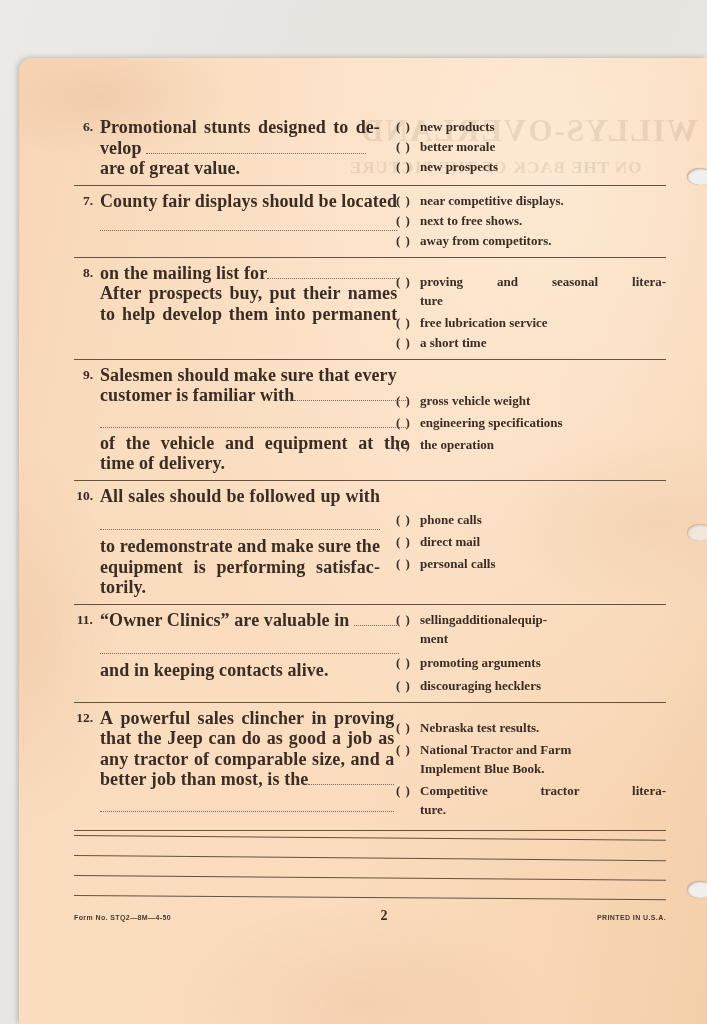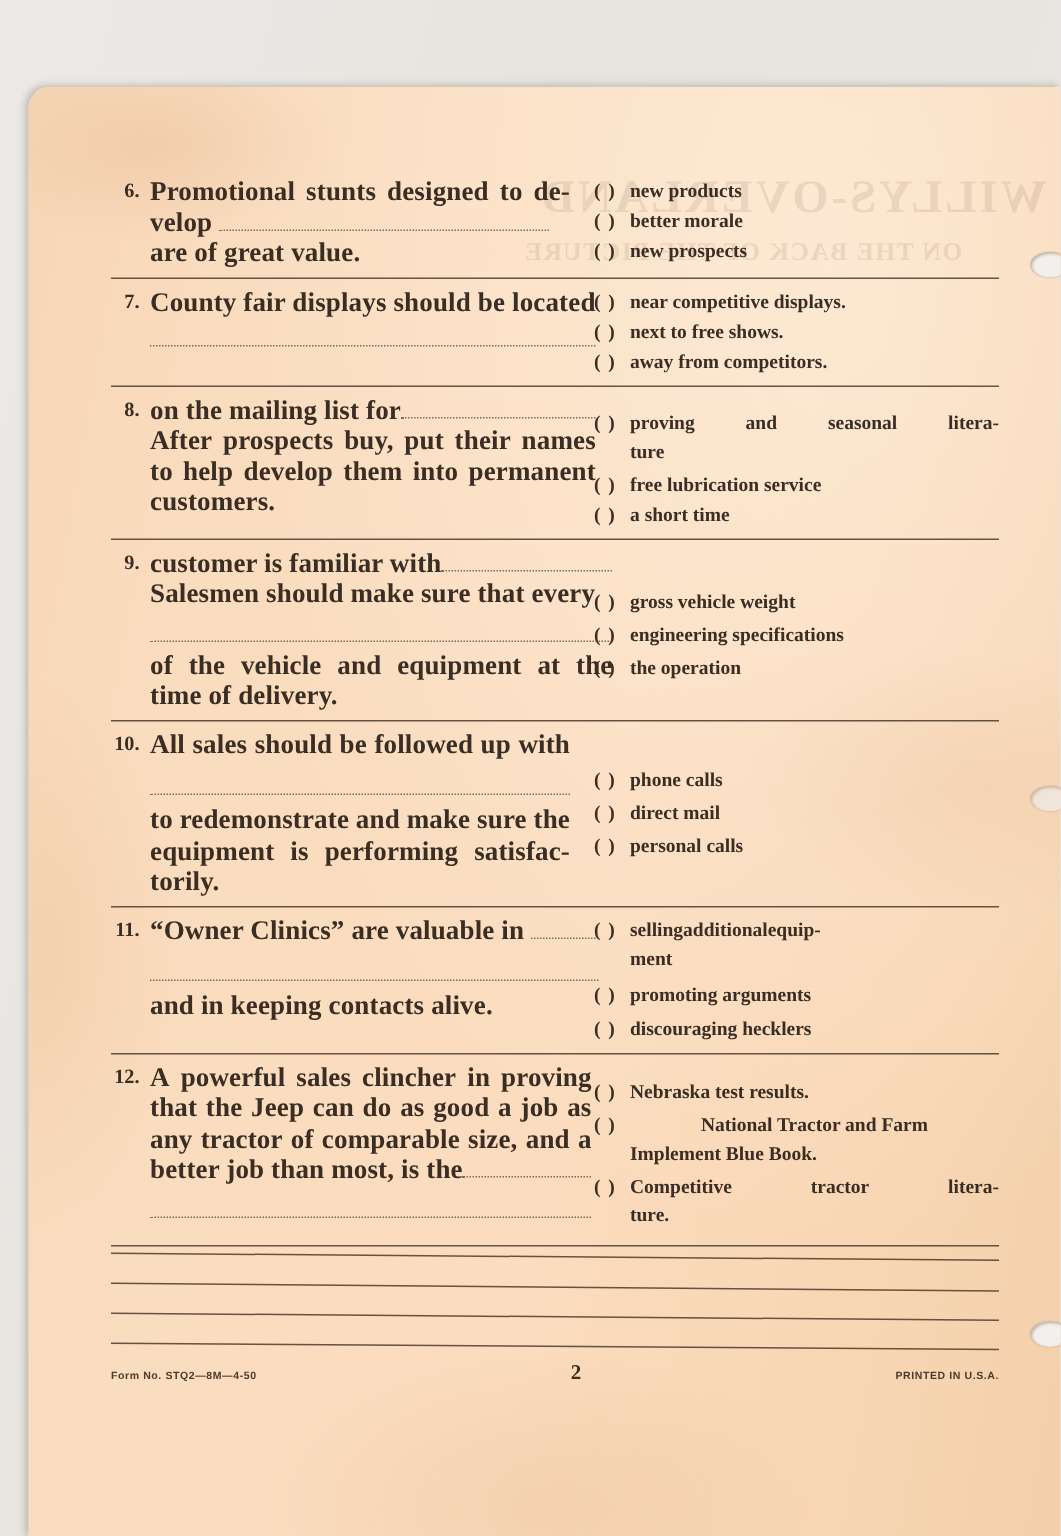--- a/index.html
+++ b/index.html
@@ -276,21 +276,20 @@
               <span>names</span>
             </div>
             <div class="qline just">
               <span>to</span>
               <span>help</span>
               <span>develop</span>
               <span>them</span>
               <span>into</span>
               <span>permanent</span>
             </div>
-            <div class="qline">customers.</div>
           </div>
         </div>
       </div>
       <div class="qright" style="padding-top:9px;">
         <div class="opt">
           <span class="paren">( )</span>
           <span class="otext">
             <span class="just" style="display:flex;justify-content:space-between;">
               <span>proving</span>
                 <span>and</span>
@@ -311,24 +310,24 @@
       </div>
     </div>
 
     <hr class="rule">
 
     <div class="q">
       <div class="qleft">
         <div class="qnum-row">
           <div class="qnum">9.</div>
           <div class="qbody">
+            <div class="qline">Salesmen should make sure that every</div>
             <div class="qline">
               <span>customer is familiar with</span><span class="dots" style="width:114px;"></span>
             </div>
-            <div class="qline">Salesmen should make sure that every</div>
             <div class="dotline" style="margin-top:7px;margin-bottom:5px;"></div>
             <div class="qline just">
               <span>of</span>
               <span>the</span>
               <span>vehicle</span>
               <span>and</span>
               <span>equipment</span>
               <span>at</span>
               <span>the</span>
             </div>
@@ -486,21 +485,21 @@
         </div>
       </div>
       <div class="qright" style="padding-top:10px;">
         <div class="opt" style="margin-bottom:3px;">
           <span class="paren">( )</span>
           <span class="otext">Nebraska test results.</span>
         </div>
         <div class="opt" style="margin-bottom:3px;">
           <span class="paren">( )</span>
           <span class="otext">
-            <span style="display:block;text-align:center;">National Tractor and Farm</span>
+            <span style="display:block;">National Tractor and Farm</span>
             <span style="display:block;">Implement Blue Book.</span>
           </span>
         </div>
         <div class="opt">
           <span class="paren">( )</span>
           <span class="otext">
             <span class="just" style="display:flex;justify-content:space-between;">
               <span>Competitive</span>
                 <span>tractor</span>
                 <span>litera-</span>

